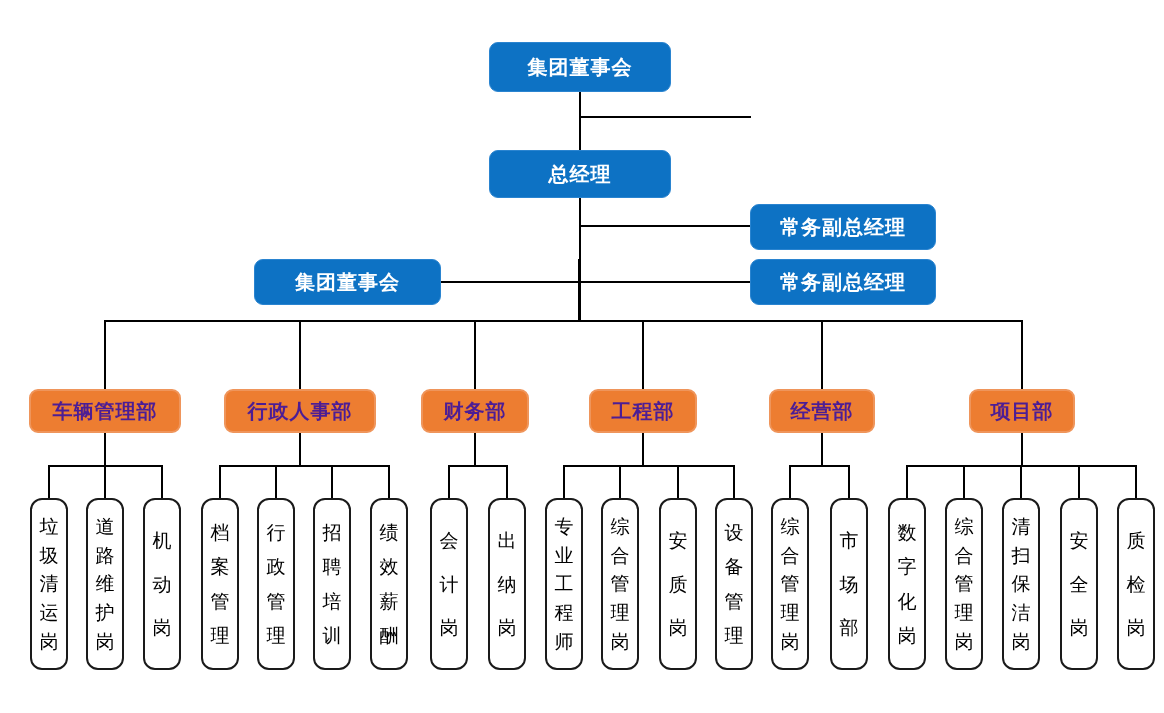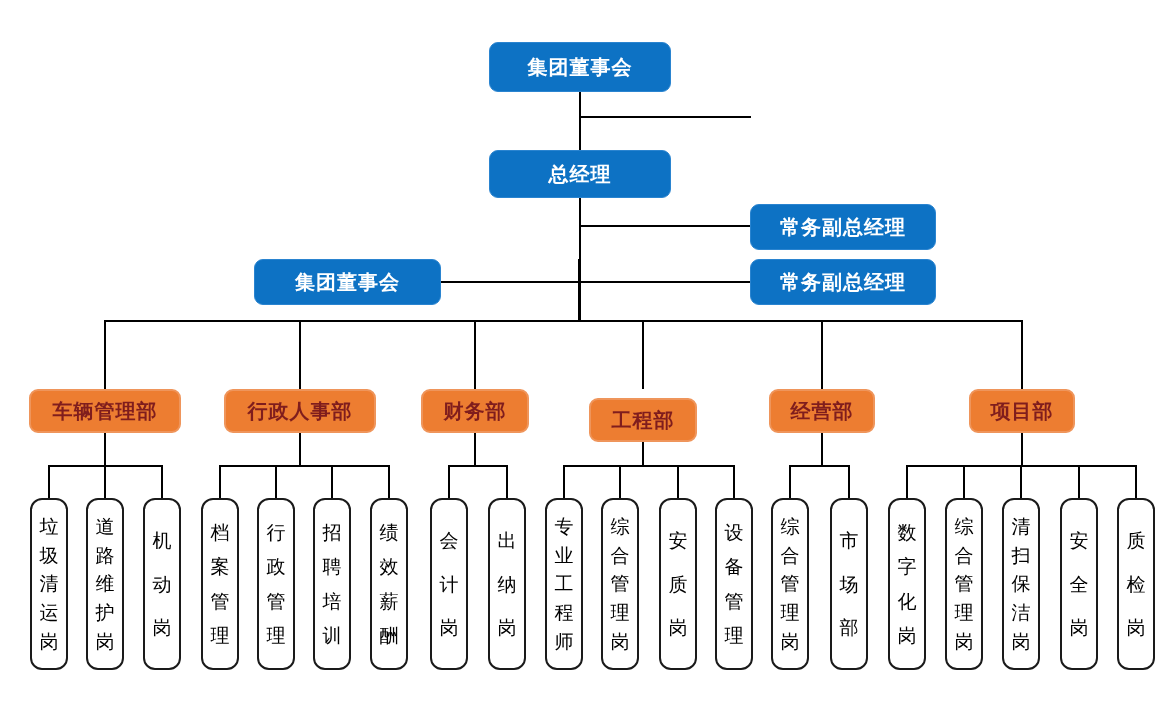--- a/index.html
+++ b/index.html
@@ -3,21 +3,21 @@
 <meta charset="utf-8">
 <style>
   html,body{margin:0;padding:0;background:#ffffff;}
   body{font-family:"Liberation Sans","DejaVu Sans",sans-serif;}
   .canvas{position:relative;width:1164px;height:711px;background:#ffffff;overflow:hidden;margin-left:13px;}
   .line{position:absolute;background:#000000;}
   .node{position:absolute;display:flex;align-items:center;justify-content:center;
         box-sizing:border-box;text-align:center;}
   .exec{background:#0d72c4;color:#ffffff;border-radius:9px;font-size:20px;
         font-weight:600;letter-spacing:1px;border:1px solid #2a84d0;}
-  .dept{background:#ed7d31;color:#7f1d1d;border-radius:9px;font-size:20px;
+  .dept{background:#ed7d31;color:#4c1d95;border-radius:9px;font-size:20px;
         font-weight:600;letter-spacing:1px;border:2px solid #ef955b;}
   .pos{background:#ffffff;border:2px solid #1a1a1a;border-radius:12px;color:#000000;
        font-size:19px;font-weight:500;padding:7px 0;}
   .vtext{display:flex;flex-direction:column;justify-content:space-evenly;
          align-items:center;height:100%;width:100%;line-height:1;}
 </style>
 </head>
 <body>
 
 <div class="canvas">
@@ -90,21 +90,21 @@
 
   <div class="node dept" style="left:16px;top:389px;width:152px;height:44px;">
     <span>车辆管理部</span>
   </div>
   <div class="node dept" style="left:211px;top:389px;width:152px;height:44px;">
     <span>行政人事部</span>
   </div>
   <div class="node dept" style="left:408px;top:389px;width:108px;height:44px;justify-content:center;">
     <span>财务部</span>
   </div>
-  <div class="node dept" style="left:576px;top:398px;width:108px;height:44px;">
+  <div class="node dept" style="left:576px;top:389px;width:108px;height:44px;">
     <span>工程部</span>
   </div>
   <div class="node dept" style="left:956px;top:389px;width:106px;height:44px;">
     <span>项目部</span>
   </div>
   <div class="node dept" style="left:756px;top:389px;width:106px;height:44px;">
     <span>经营部</span>
   </div>
 
   <div class="node pos" style="left:17px;top:498px;width:38px;height:172px;">

